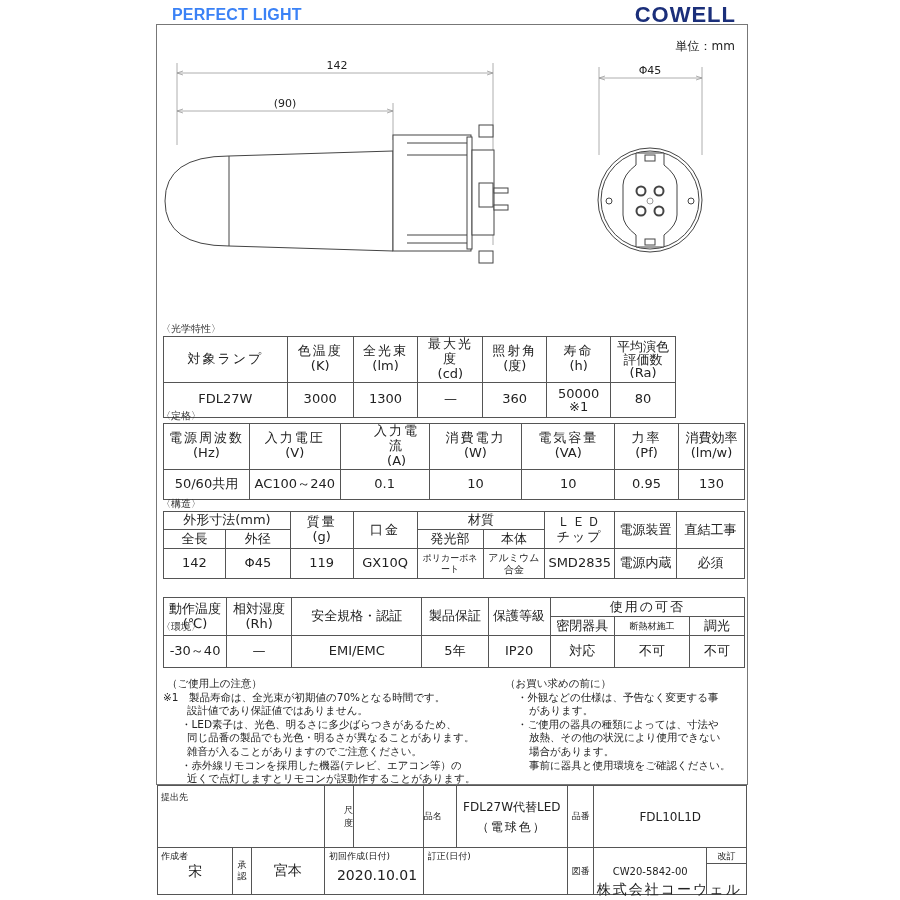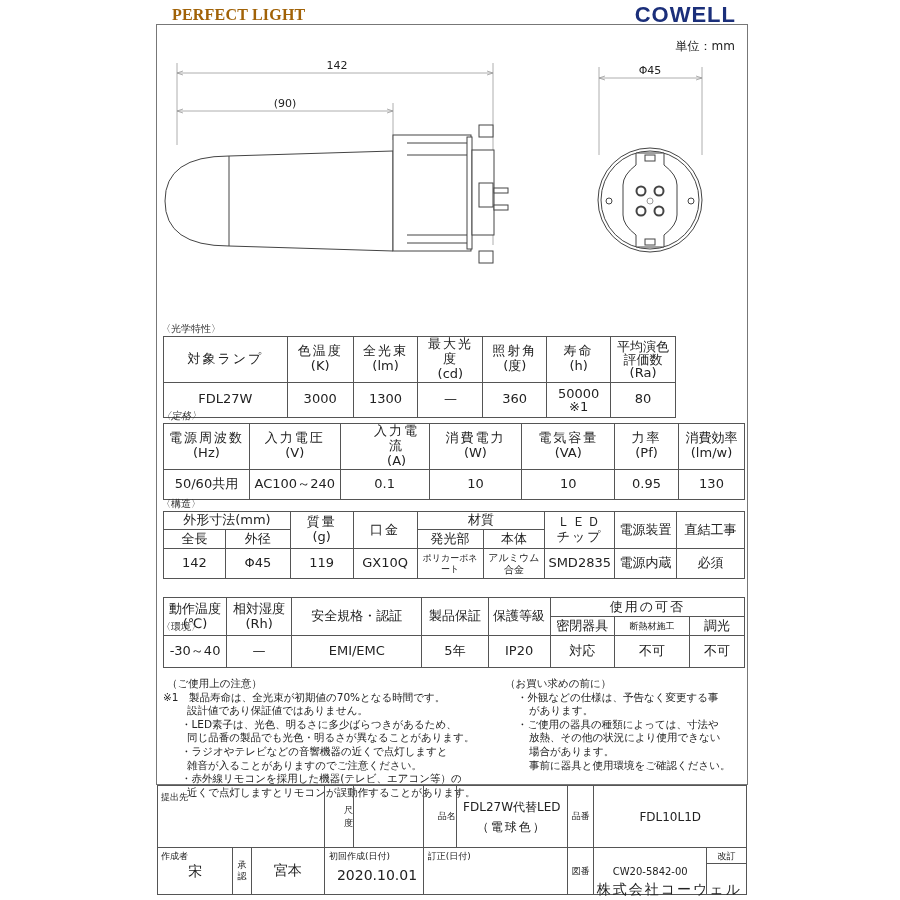--- a/index.html
+++ b/index.html
@@ -1,19 +1,19 @@
 <!DOCTYPE html>
 <html><head>
 <meta charset="utf-8">
 <style>
   * { box-sizing: border-box; margin: 0; padding: 0; }
   html, body { width: 900px; height: 900px; background: #ffffff; overflow: hidden; }
   body { font-family: "DejaVu Sans", sans-serif; color: #222; position: relative; }
 
-  .brand-left { position: absolute; left: 172px; top: 6px; font-family: Liberation Serif, serif; font-weight: bold; font-size: 16px; color: #a16207; letter-spacing: 0.2px; }
+  .brand-left { position: absolute; left: 172px; top: 6px; font-family: Liberation Sans, sans-serif; font-weight: bold; font-size: 16px; color: #3b82f6; letter-spacing: 0.2px; }
   .brand-right { position: absolute; right: 164px; top: 2px; font-family: "Liberation Sans", sans-serif; font-weight: bold; font-size: 22px; color: #1b2f7a; letter-spacing: 1px; }
 
   .sheet { position: absolute; left: 156px; top: 24px; width: 592px; height: 761px; border: 1.5px solid #777; }
 
   .unit { position: absolute; right: 12px; top: 13px; font-size: 12px; color: #222; }
 
   .drawing { position: absolute; left: 0; top: 0; width: 590px; height: 300px; }
 
   .sec-label { position: absolute; font-size: 10px; color: #333; }
 
@@ -114,21 +114,21 @@
       <td>3000</td>
       <td>1300</td>
       <td>—</td>
       <td>360</td>
       <td style="line-height:1.0;"><span>50000</span><br><span>※1</span></td>
       <td>80</td>
     </tr>
   </tbody>
     </table>
 
-  <div class="sec-label" style="left:4px; top:384px;font-style:italic;">〈定格〉</div>
+  <div class="sec-label" style="left:4px; top:384px;">〈定格〉</div>
   <table class="spec" style="left:6px; top:398px; width:582px;">
     <tbody>
         <tr style="height:37px;">
       <td style="width:86px;"><span class="hd">電源周波数</span><br><span>(Hz)</span></td>
       <td style="width:91px;"><span class="hd">入力電圧</span><br><span>(V)</span></td>
       <td style="width:89px;padding-left:26px;"><span class="hd">入力電流</span><br><span>(A)</span></td>
       <td style="width:93px;"><span class="hd">消費電力</span><br><span>(W)</span></td>
       <td style="width:93px;"><span class="hd">電気容量</span><br><span>(VA)</span></td>
       <td style="width:64px;"><span class="hd">力率</span><br><span>(Pf)</span></td>
       <td style="width:66px;"><span>消費効率</span><br><span>(lm/w)</span></td>
@@ -205,21 +205,20 @@
     </tr>
   </tbody>
     </table>
 
   <div class="notes" style="left:6px; top:652px; width:340px;">
     <div style="padding-left:4px;">（ご使用上の注意）</div>
     <div>※1　製品寿命は、全光束が初期値の70%となる時間です。</div>
     <div class="ind">設計値であり保証値ではありません。</div>
     <div class="ind" style="padding-left:18px;">・LED素子は、光色、明るさに多少ばらつきがあるため、</div>
     <div class="ind">同じ品番の製品でも光色・明るさが異なることがあります。</div>
-    <div class="ind" style="padding-left:18px;">・ラジオやテレビなどの音響機器の近くで点灯しますと</div>
     <div class="ind">雑音が入ることがありますのでご注意ください。</div>
     <div class="ind" style="padding-left:18px;">・赤外線リモコンを採用した機器(テレビ、エアコン等）の</div>
     <div class="ind">近くで点灯しますとリモコンが誤動作することがあります。</div>
   </div>
 
   <div class="notes" style="left:348px; top:652px; width:240px;">
     <div>（お買い求めの前に）</div>
     <div style="padding-left:12px;">・外観などの仕様は、予告なく変更する事</div>
     <div class="ind">があります。</div>
     <div style="padding-left:12px;">・ご使用の器具の種類によっては、寸法や</div>
@@ -227,21 +226,21 @@
     <div class="ind">場合があります。</div>
     <div class="ind">事前に器具と使用環境をご確認ください。</div>
   </div>
 
   <table class="title" style="width:590px;">
     <tbody>
         <tr style="height:62px;">
       <td colspan="3" style="vertical-align:top; padding:3px;"><span class="lbl">提出先</span><span></span></td>
       <td class="lbl" style="width:27px; padding-left:19px;">尺度</td>
       <td style="width:70px;"></td>
-      <td class="lbl" style="width:35px; text-align:right;">品名</td>
+      <td class="lbl" style="width:35px; text-align:left;">品名</td>
       <td style="width:116px; text-align:center; line-height:20px;"><span>FDL27W代替LED</span><br><span style="letter-spacing:2px;">（電球色）</span></td>
       <td class="lbl" style="width:28px; text-align:center;">品番</td>
       <td colspan="2" style="text-align:center;">FDL10L1D</td>
     </tr>
     <tr style="height:47px;">
       <td style="width:80px; vertical-align:top; padding:2px 3px;">
             <div class="lbl">作成者</div>
             <div style="text-align:center; font-size:14px;">宋</div>
           </td>
       <td style="width:19px; text-align:center; font-size:9px; line-height:11px;"><span>承</span><br><span>認</span></td>

